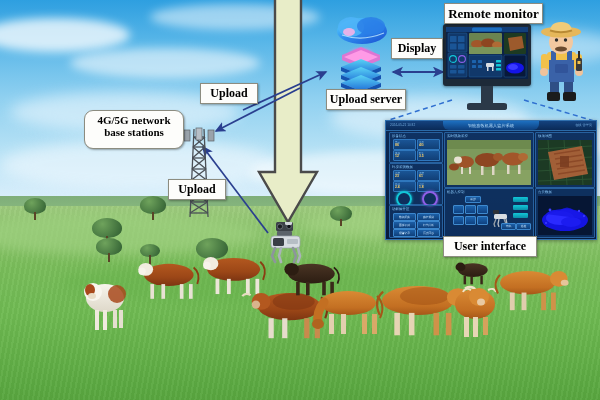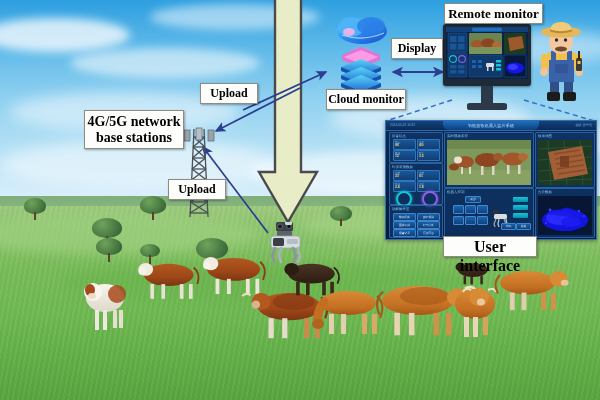--- a/index.html
+++ b/index.html
@@ -624,26 +624,26 @@
             <circle cx="41" cy="15" r="1.2" fill="#3d3dff"></circle>
           <circle cx="46" cy="20" r="1" fill="#3d3dff"></circle>
             <circle cx="8" cy="27" r="1" fill="#3d3dff"></circle>
         </svg>
       </div>
     </div>
   </div>
 
   <div class="lbl" style="left:200px;top:83px;width:56px;height:19px;line-height:19px;font-size:12px;">Upload</div>
 
-  <div class="lbl" style="left:84px;top:110px;width:98px;height:34px;padding-top:3px;font-size:14px;">4G/5G network
+  <div class="lbl" style="left:84px;top:110px;width:98px;height:34px;padding-top:3px;font-size:11px;border-radius:9px;">4G/5G network
 base stations</div>
 
   <div class="lbl" style="left:168px;top:179px;width:56px;height:19px;line-height:19px;font-size:12px;">Upload</div>
 
-  <div class="lbl" style="left:326px;top:89px;width:78px;height:19px;line-height:19px;font-size:12px;">Cloud monitor</div>
+  <div class="lbl" style="left:326px;top:89px;width:78px;height:19px;line-height:19px;font-size:12px;">Upload server</div>
 
   <div class="lbl" style="left:391px;top:38px;width:50px;height:19px;line-height:19px;font-size:12px;">Display</div>
 
   <div class="lbl" style="left:444px;top:3px;width:97px;height:19px;line-height:19px;font-size:13px;">Remote monitor</div>
 
-  <div class="lbl" style="left:443px;top:236px;width:92px;height:19px;line-height:19px;font-size:16px;">User interface</div>
+  <div class="lbl" style="left:443px;top:236px;width:92px;height:19px;line-height:19px;font-size:12px;">User interface</div>
 
 </div>
 
 </body></html>

